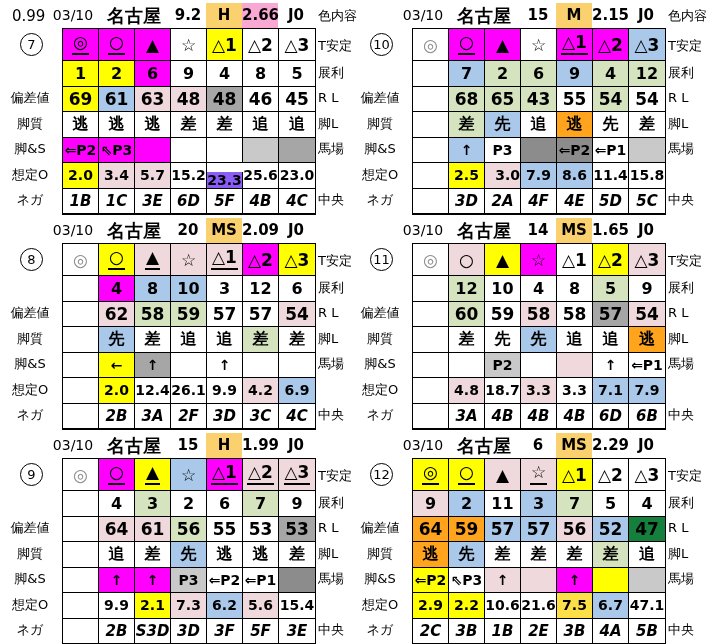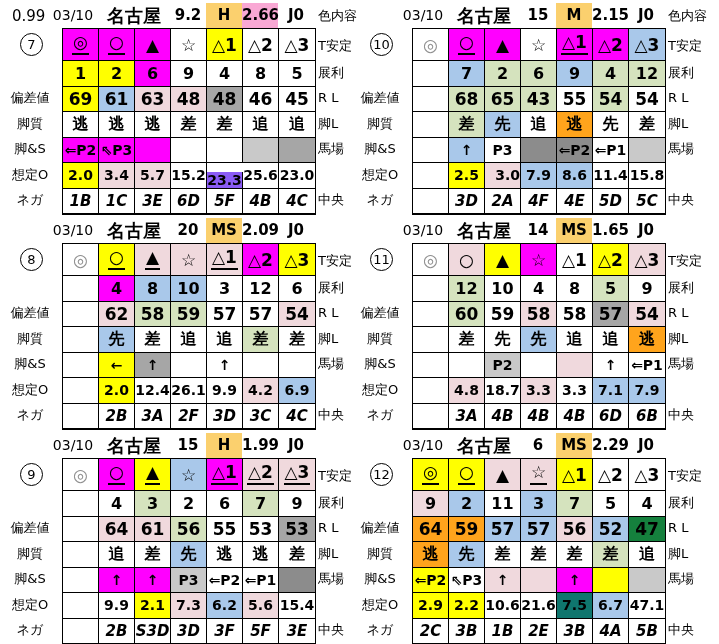--- a/index.html
+++ b/index.html
@@ -1030,21 +1030,21 @@
         </div>
         <div class="cell r5" style="background: rgb(255, 255, 0);">
           <span>2.2</span>
         </div>
         <div class="cell r5" style="background: rgb(255, 255, 255);">
           <span>10.6</span>
         </div>
         <div class="cell r5" style="background: rgb(255, 255, 255);">
           <span>21.6</span>
         </div>
-        <div class="cell r5" style="background: #0f766e;">
+        <div class="cell r5" style="background: #fde047;">
           <span>7.5</span>
         </div>
         <div class="cell r5" style="background: rgb(169, 200, 234);">
           <span>6.7</span>
         </div>
         <div class="cell r5" style="background: rgb(255, 255, 255);">
           <span>47.1</span>
         </div>
         <div class="cell r6" style="background: rgb(255, 255, 255);">
           <span>2C</span>

